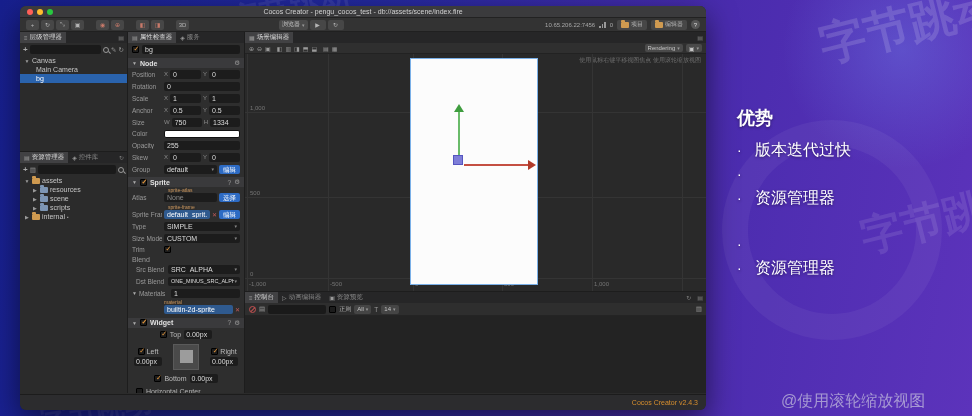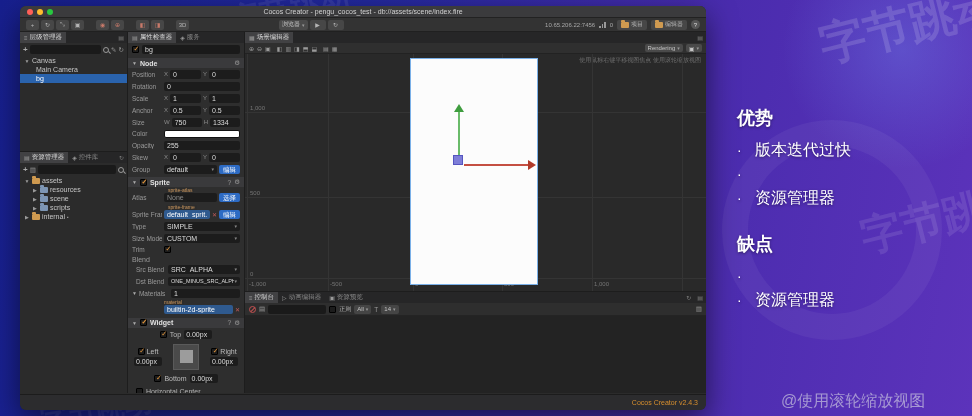--- a/index.html
+++ b/index.html
@@ -177,21 +177,20 @@
       </li>
     <li>
       <span class="dot">·</span>
       </li>
     <li>
       <span class="dot">·</span>
       <span>资源管理器</span>
       </li>
   </ul>
   <div class="gap"></div>
-  <h2>缺点</h2>
   <ul>
     <li>
       <span class="dot">·</span>
       </li>
     <li>
       <span class="dot">·</span>
       <span>资源管理器</span>
       </li>
   </ul>
 </div>

